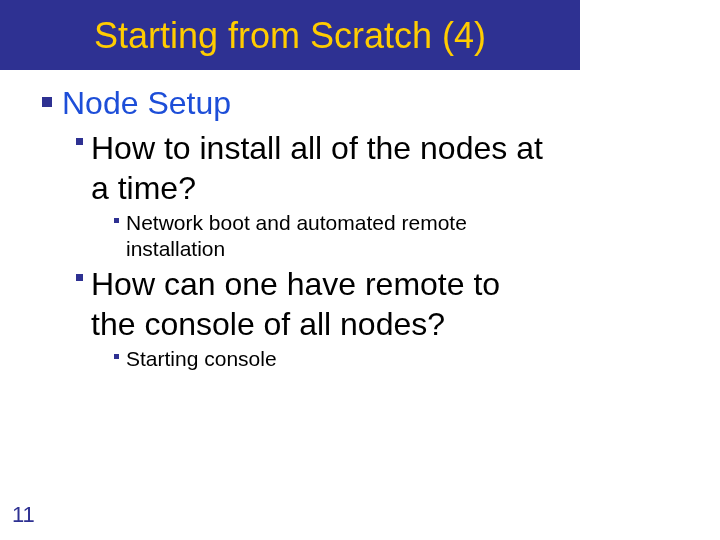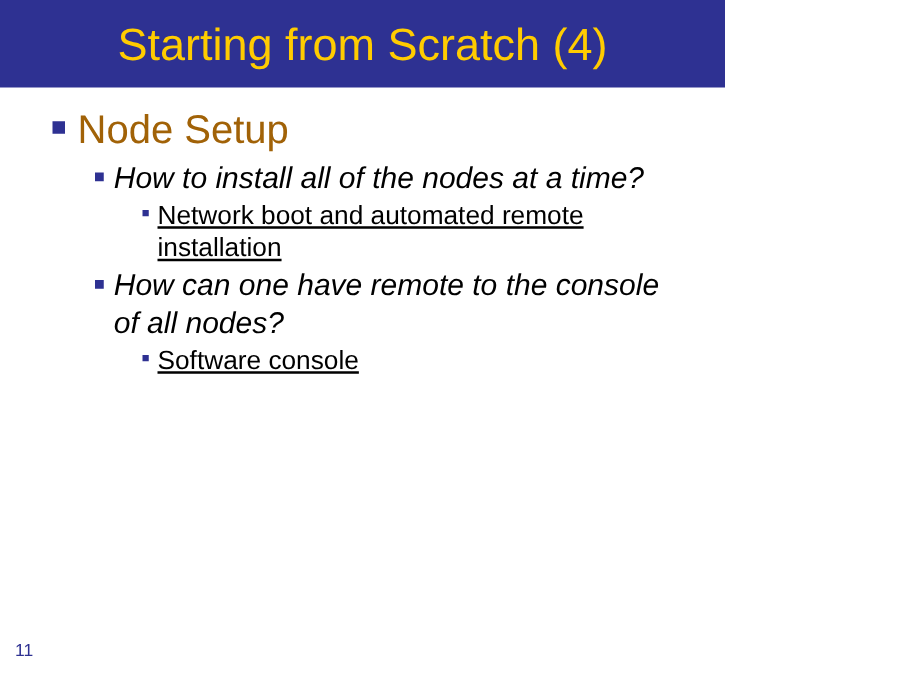--- a/index.html
+++ b/index.html
@@ -47,50 +47,49 @@
     margin-right: 8px;
   }
   .bullet-sq.xs {
     width: 5px;
     height: 5px;
     top: -2px;
     margin-right: 7px;
   }
   .lvl1 {
     font-size: 32px;
-    color: #a16207;
+    color: #1d4ed8;
     margin: 0 0 6px 0;
     line-height: 1.2;
   }
   .lvl2 {
-    font-size: 24px;
+    font-size: 32px;
     color: #000000;
     margin: 2px 0 2px 34px;
     line-height: 1.25;
     display: flex;
     align-items: flex-start;
-    font-style: italic;
   }
   .lvl2 .bullet-sq.sm { flex: 0 0 auto; margin-top: 12px; }
   .lvl2 .txt { flex: 1 1 auto; }
   .lvl3 {
     font-size: 21px;
     color: #000000;
     margin: 2px 0 2px 72px;
     line-height: 1.25;
     display: flex;
     align-items: flex-start;
   }
   .lvl3 .bullet-sq.xs { flex: 0 0 auto; margin-top: 10px; }
-  .lvl3 .txt { flex: 1 1 auto; text-decoration: underline; }
+  .lvl3 .txt { flex: 1 1 auto; }
   .page-num {
     position: absolute;
     left: 12px;
     bottom: 12px;
-    font-size: 14px;
+    font-size: 22px;
     color: #2e3192;
   }
 </style>
 </head>
 <body>
 
 <div class="slide">
 
   <div class="title-bar">
     <div class="title-text">Starting from Scratch (4)</div>
@@ -112,20 +111,20 @@
       <span class="txt">Network boot and automated remote installation</span>
     </div>
 
     <div class="lvl2">
       <span class="bullet-sq sm"></span>
       <span class="txt">How can one have remote to the console of all nodes?</span>
     </div>
 
     <div class="lvl3">
       <span class="bullet-sq xs"></span>
-      <span class="txt">Software console</span>
+      <span class="txt">Starting console</span>
     </div>
 
   </div>
 
   <div class="page-num">11</div>
 
 </div>
 
 </body></html>

